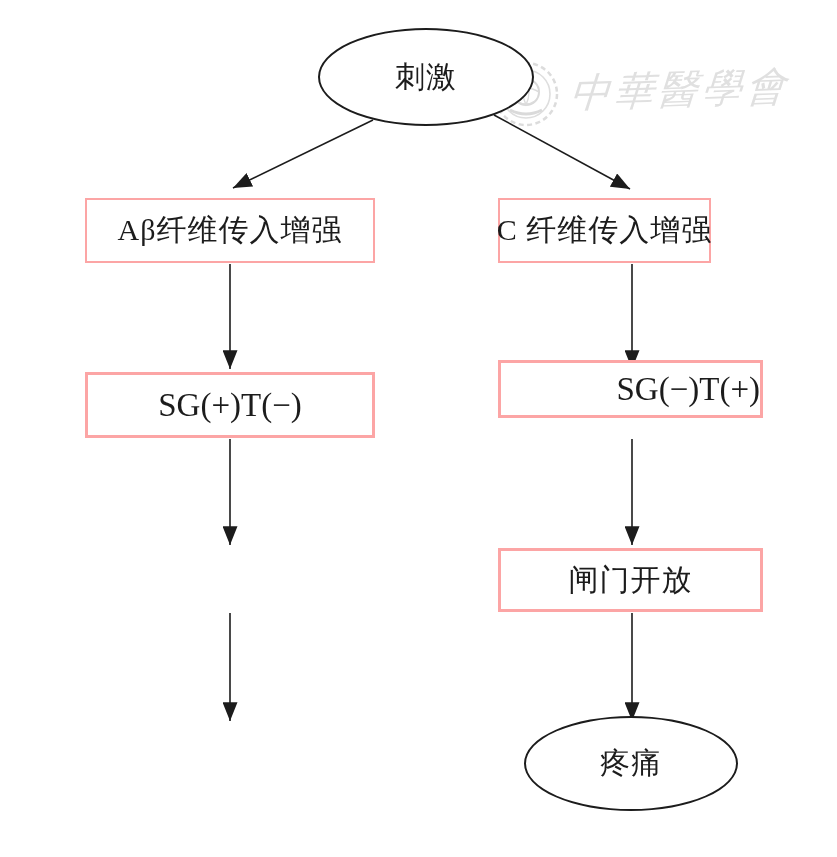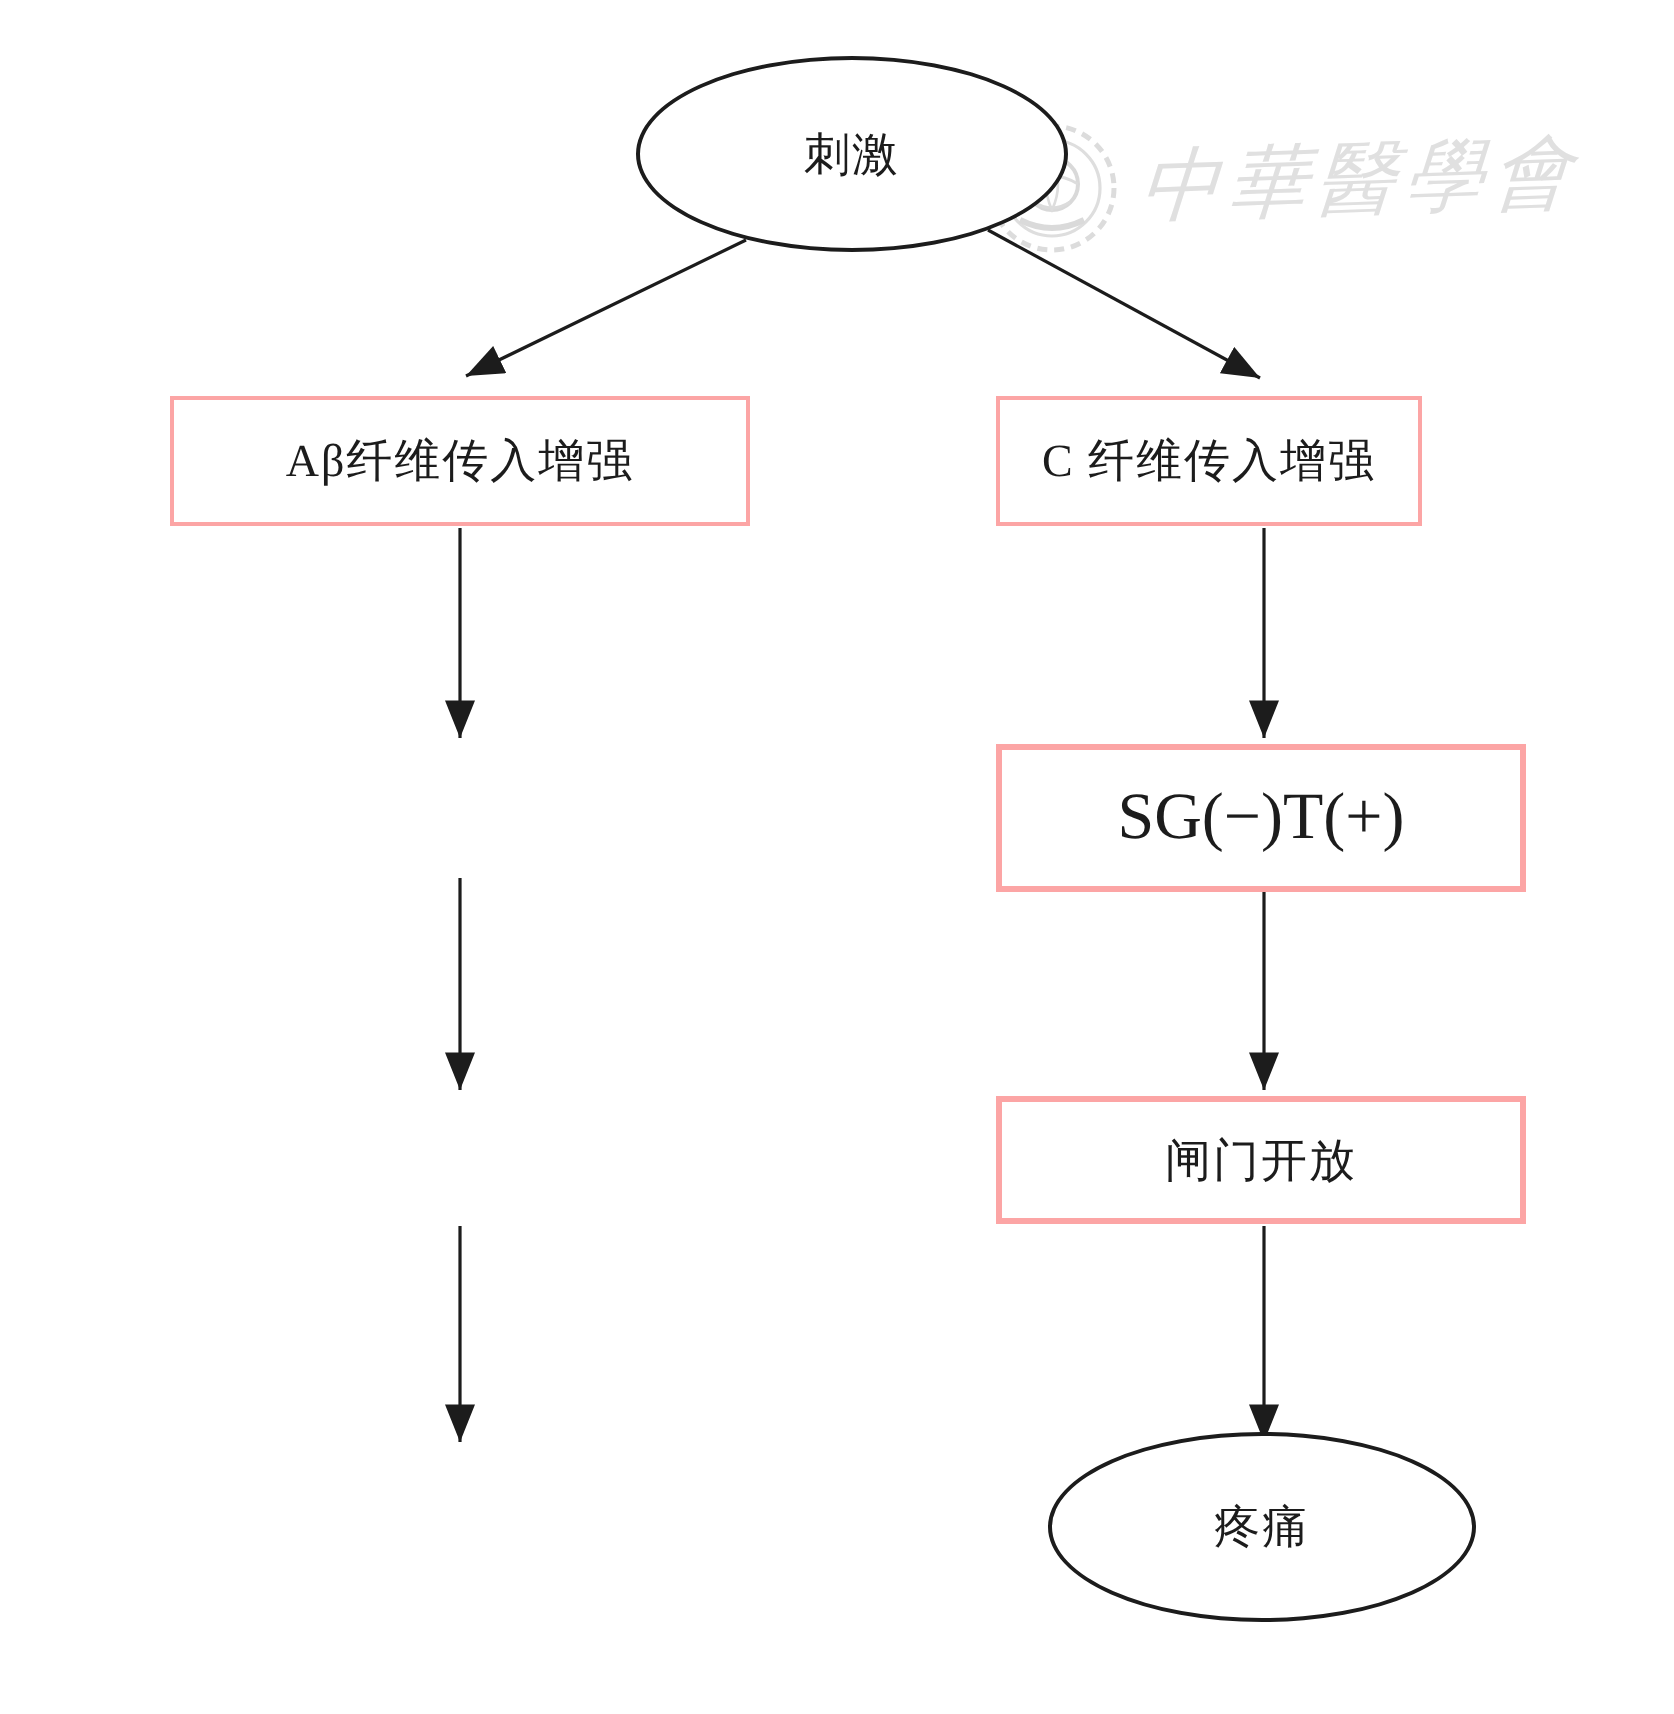--- a/index.html
+++ b/index.html
@@ -50,31 +50,31 @@
     background: #ffffff;
     text-align: center;
   }
   .rect { border: 2px solid #fca5a5; }
   .rect.thick { border-width: 3px; }
   .ellipse {
     border: 2px solid #1c1c1c;
     border-radius: 50%;
   }
   .node-label {
-    font-size: 23px;
+    font-size: 30px;
     letter-spacing: 1px;
     white-space: nowrap;
   }
   .node-label.latin { font-size: 33px; letter-spacing: 0; }
   
   .n-stimulus   { left: 318px; top: 28px;  width: 216px; height: 98px; }
   .n-ab-fiber   { left: 85px;  top: 198px; width: 290px; height: 65px; }
   .n-c-fiber    { left: 498px; top: 198px; width: 213px; height: 65px; }
   .n-sg-left    { left: 85px;  top: 372px; width: 290px; height: 66px; }
-  .n-sg-right   { left: 498px; top: 372px; width: 265px; height: 74px; }
+  .n-sg-right   { left: 498px; top: 360px; width: 265px; height: 58px; justify-content: flex-end; }
   .n-gate-left  { left: 85px;  top: 548px; width: 291px; height: 64px; }
   .n-gate-right { left: 498px; top: 548px; width: 265px; height: 64px; }
   .n-no-pain    { left: 121px; top: 724px; width: 216px; height: 95px; }
   .n-pain       { left: 524px; top: 716px; width: 214px; height: 95px; }
 </style>
 </head>
 <body>
 
 <div class="stage">
 
@@ -114,20 +114,23 @@
   </div>
 
   <div class="node rect n-ab-fiber">
     <span class="node-label">Aβ纤维传入增强</span>
   </div>
 
   <div class="node rect n-c-fiber">
     <span class="node-label">C 纤维传入增强</span>
   </div>
 
+  <div class="node rect thick n-sg-left">
+    <span class="node-label latin">SG(+)T(−)</span>
+  </div>
 
   <div class="node rect thick n-sg-right">
     <span class="node-label latin">SG(−)T(+)</span>
   </div>
 
 
   <div class="node rect thick n-gate-right">
     <span class="node-label">闸门开放</span>
   </div>
 

